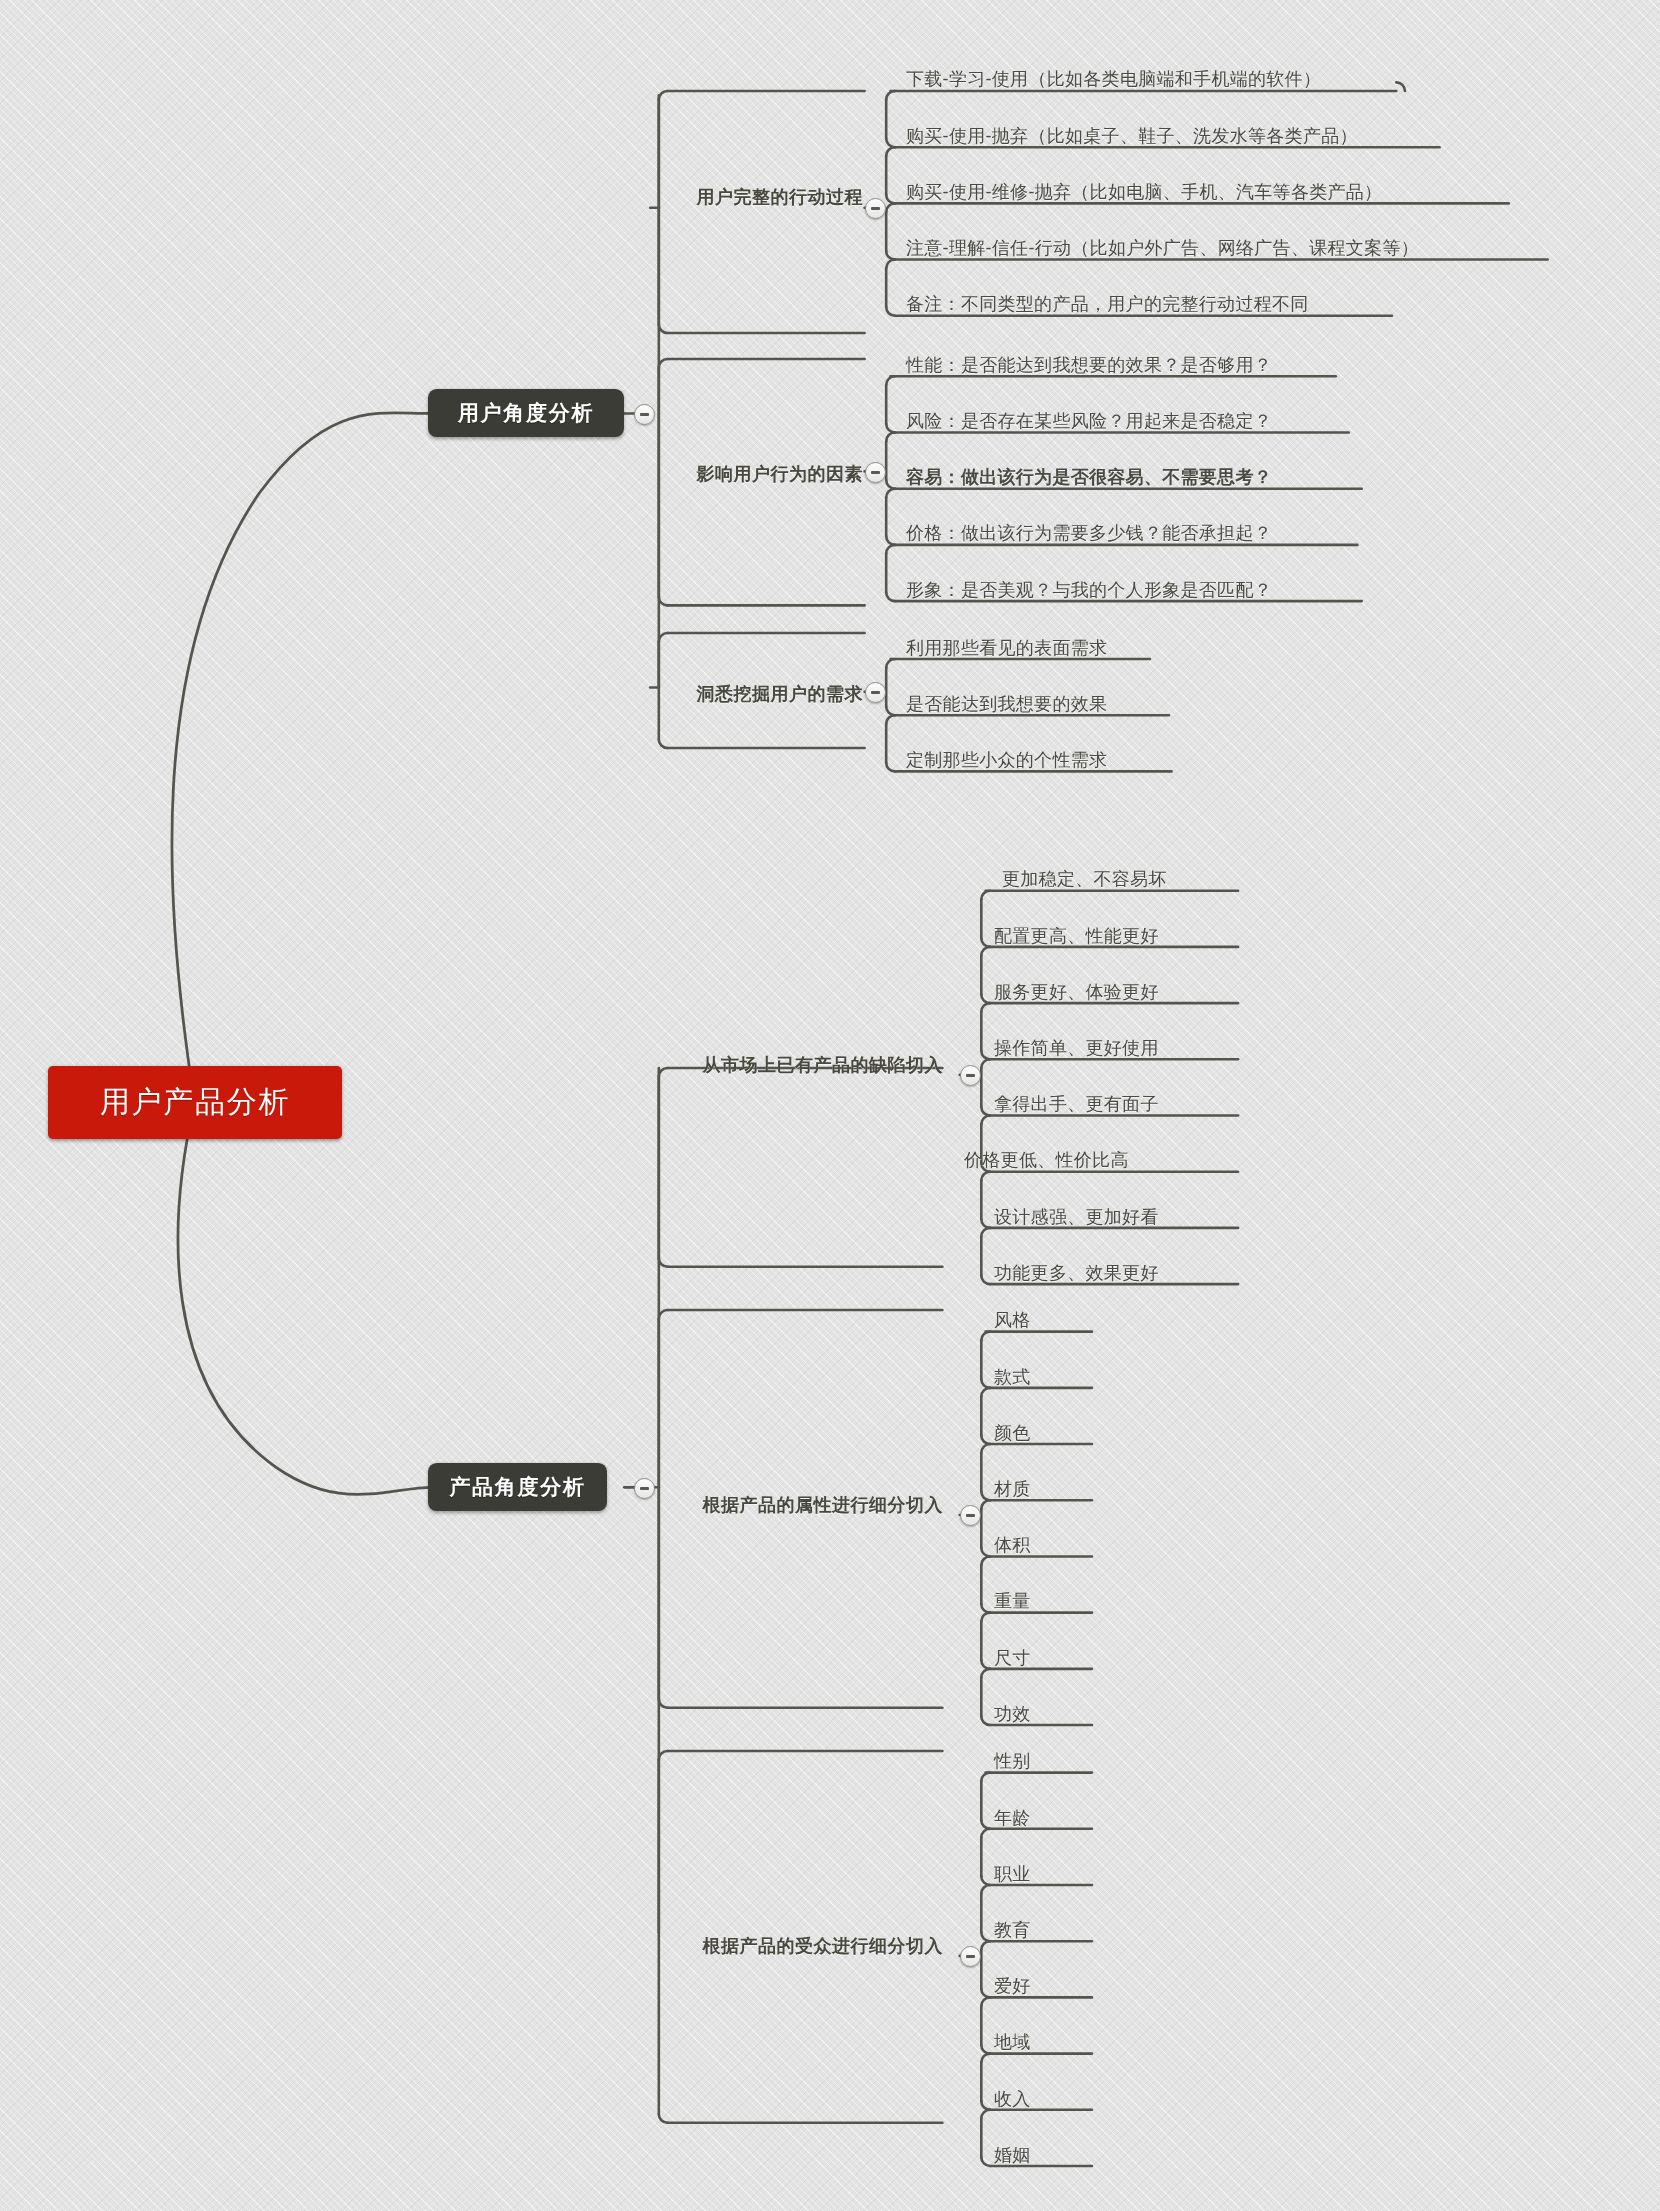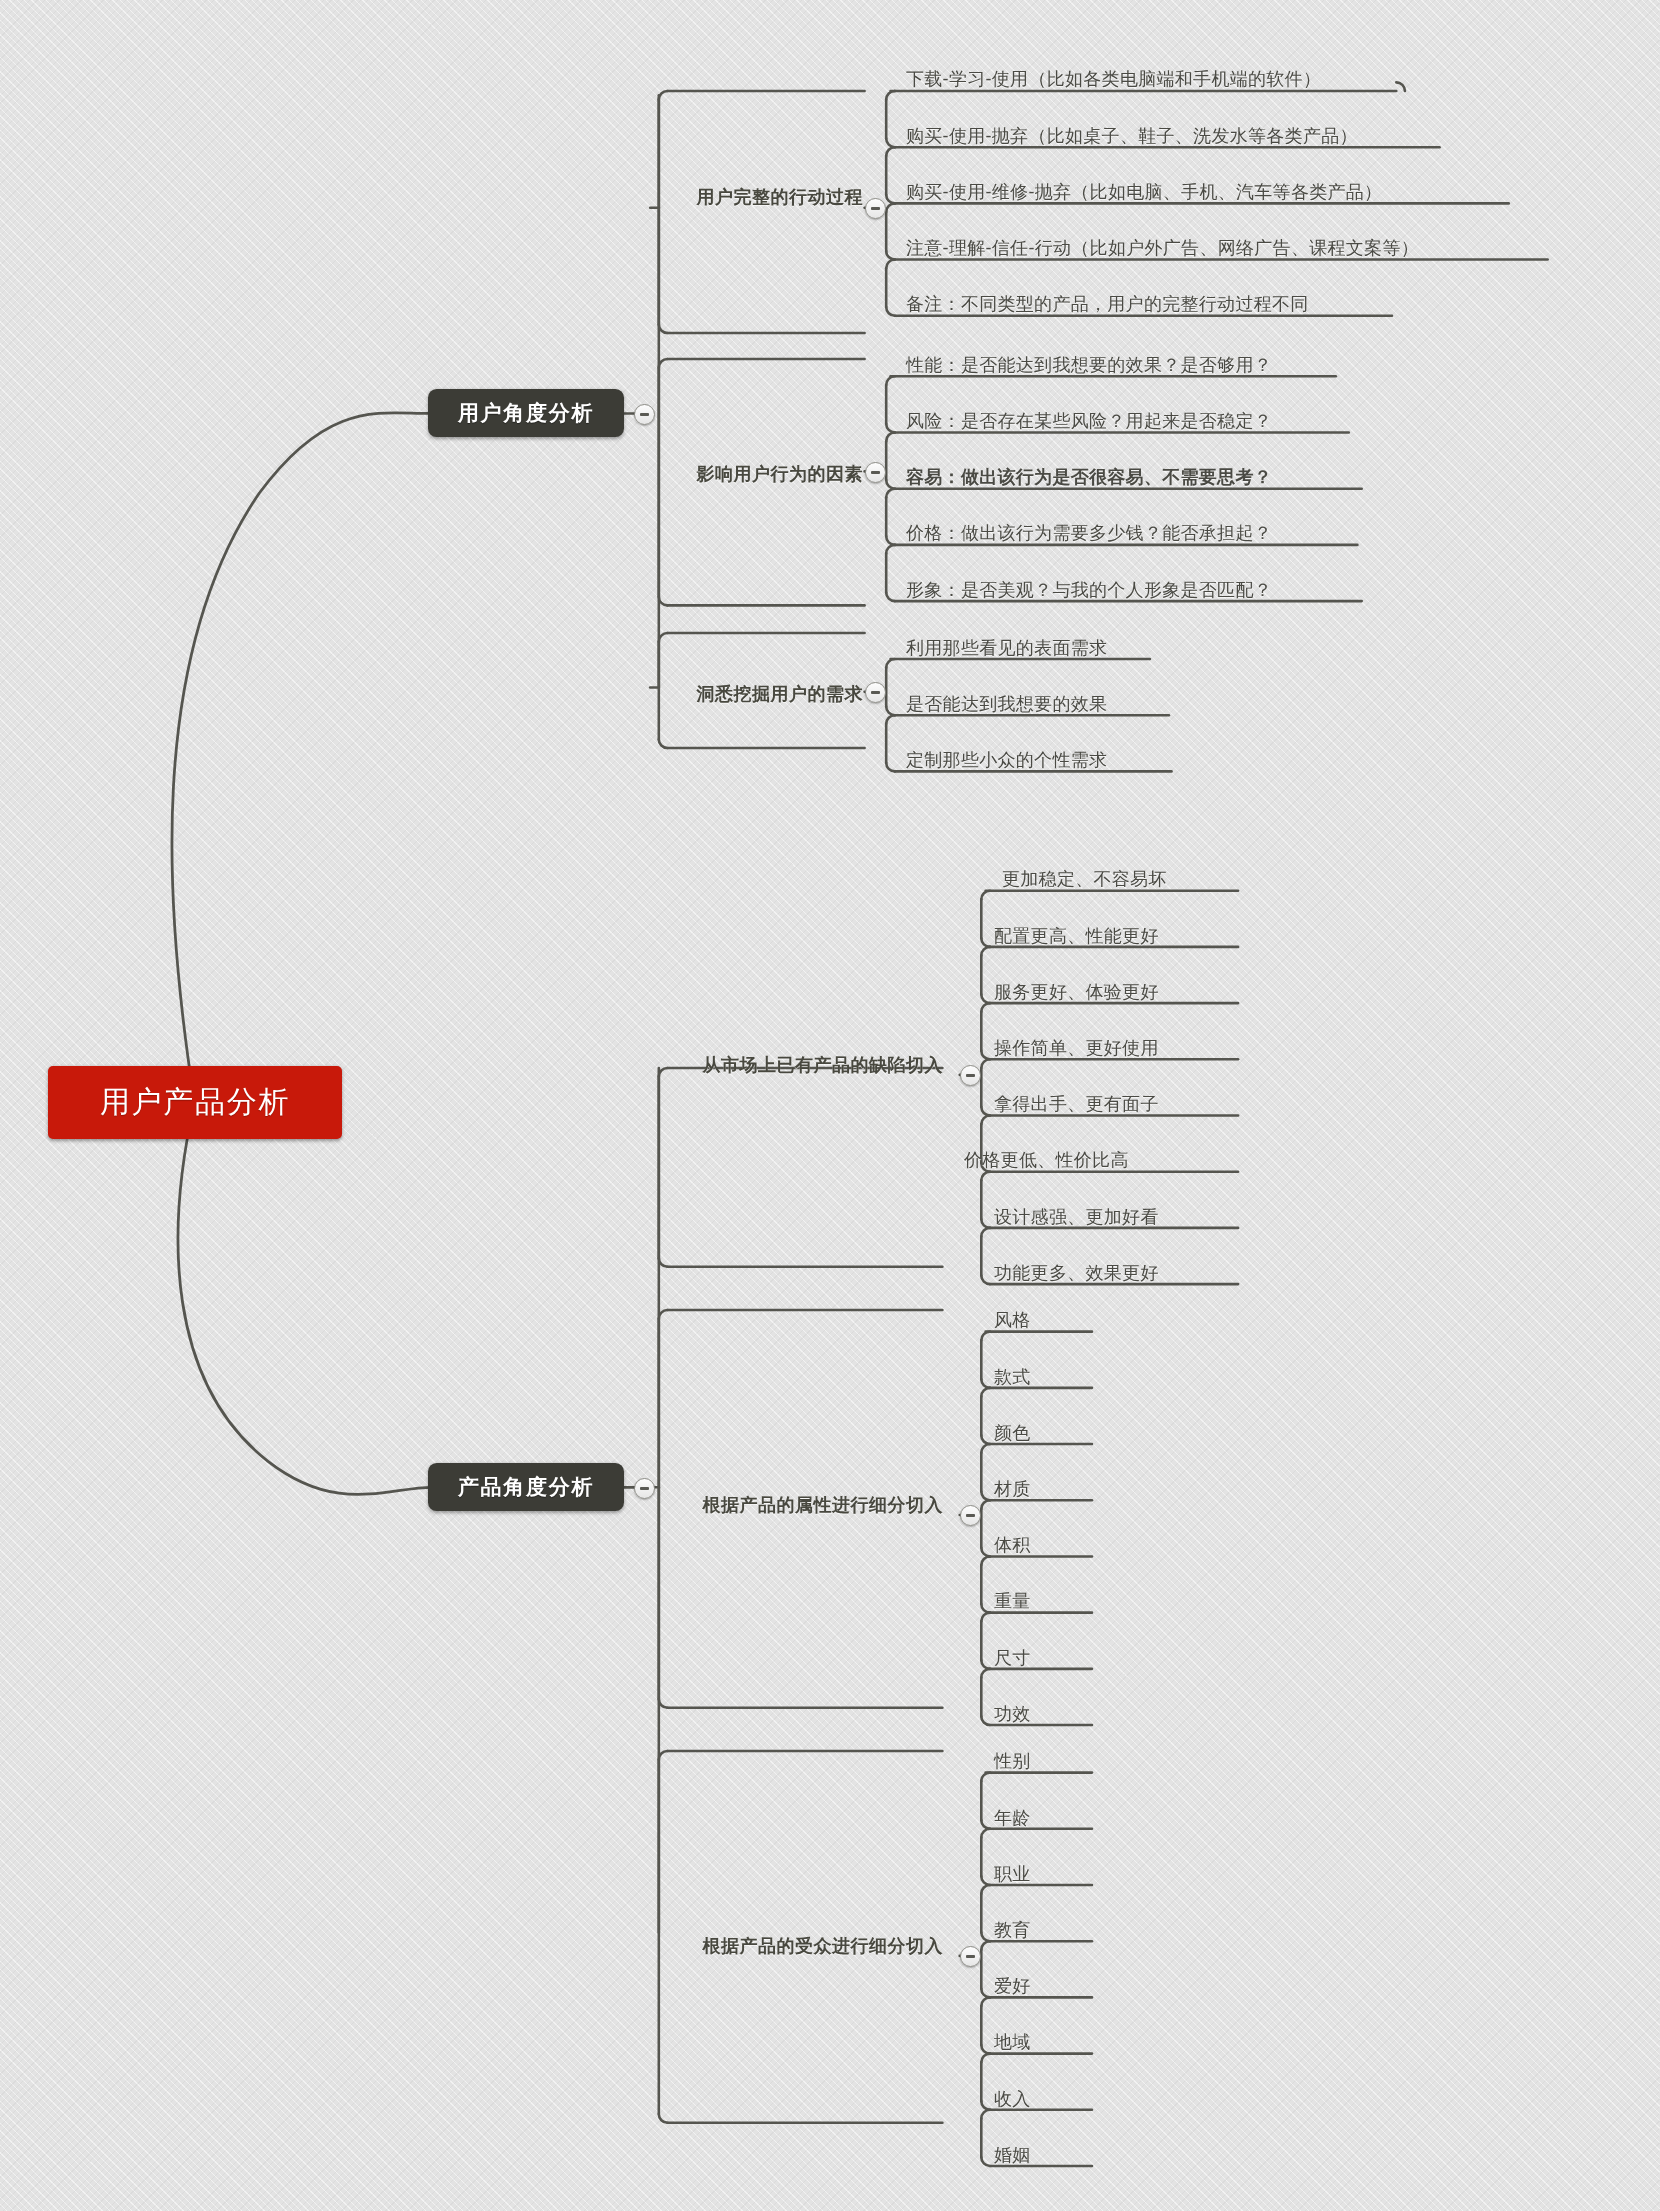--- a/index.html
+++ b/index.html
@@ -314,21 +314,21 @@
 
   <div class="root" style="left:48px;top:1066px;width:294px;height:73px;">
     <span>用户产品分析</span>
   </div>
 
   <div class="l2" style="left:428px;top:389px;width:196px;height:48px;">
     <span>用户角度分析</span>
   </div>
   <div class="knob" style="left:634px;top:404px;"></div>
 
-  <div class="l2" style="left:428px;top:1463px;width:196px;height:48px;">
+  <div class="l2" style="left:428px;top:1463px;width:179px;height:48px;">
     <span>产品角度分析</span>
   </div>
   <div class="knob" style="left:634px;top:1478px;"></div>
 
   <div class="l3" style="left:666px;top:185px;width:197px;">用户完整的行动过程</div>
   <div class="knob" style="left:865px;top:198px;"></div>
 
   <div class="l3" style="left:666px;top:462px;width:197px;">影响用户行为的因素</div>
   <div class="knob" style="left:865px;top:462px;"></div>
 

